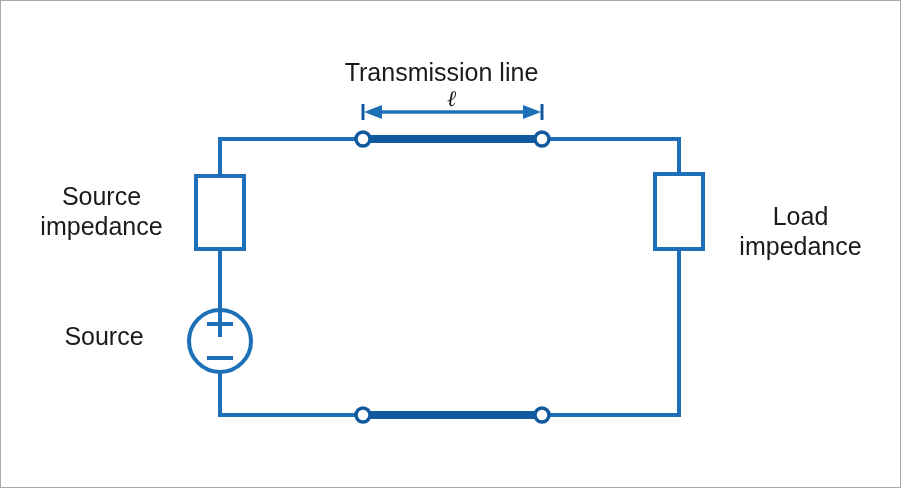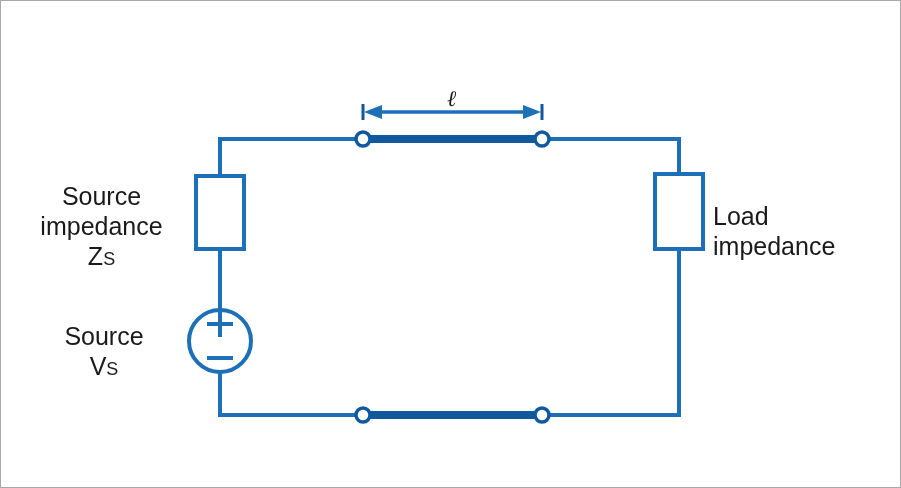--- a/index.html
+++ b/index.html
@@ -64,20 +64,21 @@
     text-align: center;
   }
   #label-source-voltage {
     left: 28px; top: 320px;
     width: 150px;
     text-align: center;
   }
   #label-load-impedance {
     left: 712px; top: 200px;
     width: 175px;
+    text-align: center;
   }
   .lbl-line { display: block; }
 </style>
 </head>
 <body>
 
 <div id="page">
 
   <svg id="circuit-svg" viewBox="0 0 901 488" xmlns="http://www.w3.org/2000/svg">
 
@@ -120,34 +121,35 @@
 
     <path d="M 541 103 L 541 119" stroke="#10599f" stroke-width="3" fill="none"></path>
 
     <path d="M 370 111 L 533 111" stroke="#1d6fb8" stroke-width="3.5" fill="none"></path>
 
     <polygon points="363,111 381,104 381,118" fill="#1d6fb8"></polygon>
 
     <polygon points="540,111 522,104 522,118" fill="#1d6fb8"></polygon>
   </svg>
 
+  <div class="lbl" id="label-transmission-line">
+    <span id="label-transmission-line-inner">Transmission line</span>
+  </div>
 
   <div class="lbl" id="label-length">
     <span id="label-length-inner">ℓ</span>
   </div>
 
   <div class="lbl" id="label-source-impedance">
     <span class="lbl-line">Source</span>
     <span class="lbl-line">impedance</span>
-    <span class="lbl-line"><span>Z</span><span class="sub">S</span></span>
   </div>
 
   <div class="lbl" id="label-source-voltage">
     <span class="lbl-line">Source</span>
-    <span class="lbl-line"><span>V</span><span class="sub">S</span></span>
   </div>
 
   <div class="lbl" id="label-load-impedance">
     <span class="lbl-line">Load</span>
     <span class="lbl-line">impedance</span>
   </div>
 
 </div>
 
 </body></html>

